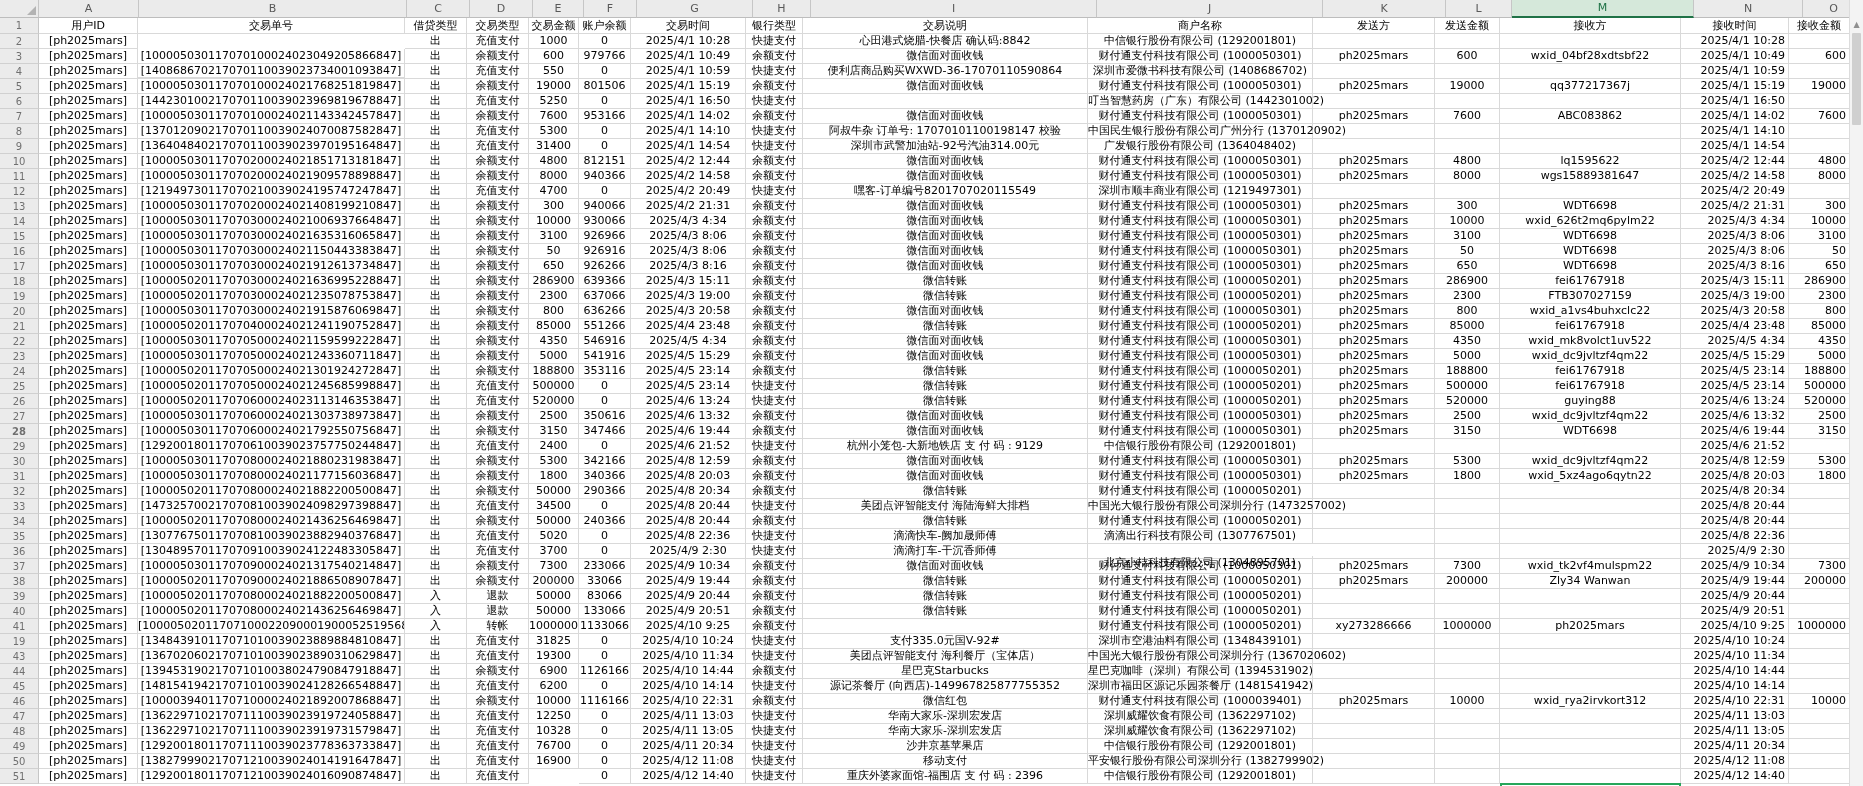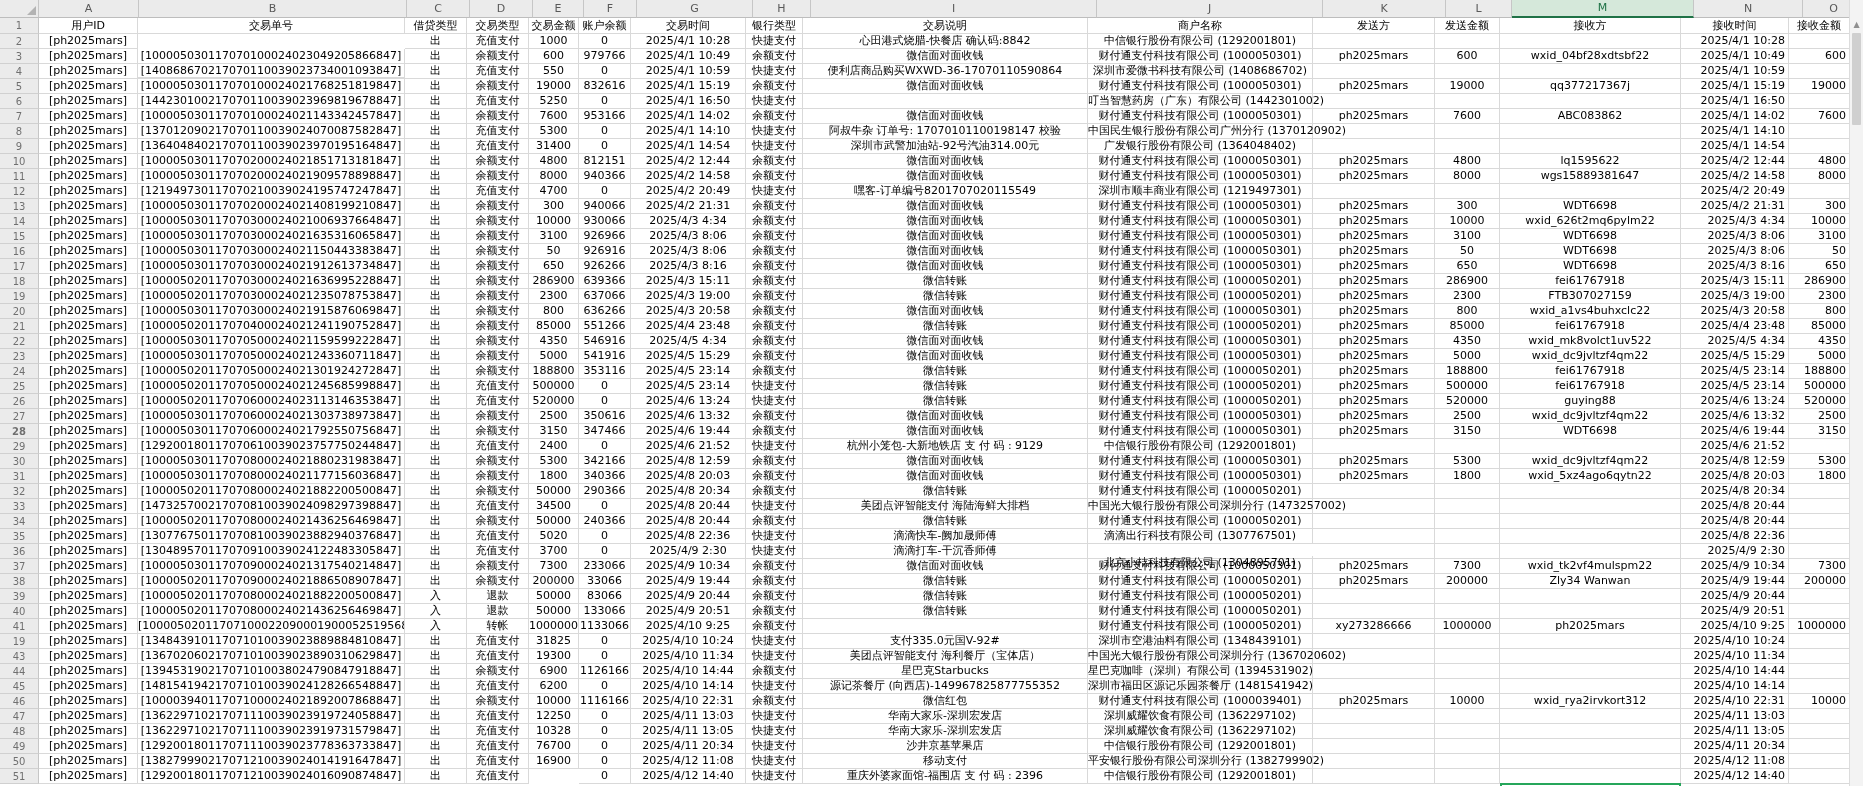--- a/index.html
+++ b/index.html
@@ -124,21 +124,21 @@
         <div class="c ar" style="width: 108px;">2025/4/1 10:59</div>
         <div class="c" style="width: 61px;"></div>
       </div>
       <div class="row drow" style="height: 15px;">
         <div class="gut" style="width: 38px;">5</div>
         <div class="c" style="width: 99px;">[ph2025mars]</div>
         <div class="c" style="width: 267px;">[100005030117070100024021768251819847]</div>
         <div class="c" style="width: 62px;">出</div>
         <div class="c" style="width: 62px;">余额支付</div>
         <div class="c" style="width: 50px;">19000</div>
-        <div class="c" style="width: 52px;">832616</div>
+        <div class="c" style="width: 52px;">801506</div>
         <div class="c" style="width: 115px;">2025/4/1 15:19</div>
         <div class="c" style="width: 57px;">余额支付</div>
         <div class="c spill" style="width: 285px;">微信面对面收钱</div>
         <div class="c spill" style="width: 225px;">财付通支付科技有限公司 (1000050301)</div>
         <div class="c" style="width: 122px;">ph2025mars</div>
         <div class="c" style="width: 65px;">19000</div>
         <div class="c" style="width: 181px;">qq377217367j</div>
         <div class="c ar" style="width: 108px;">2025/4/1 15:19</div>
         <div class="c ar" style="width: 61px;">19000</div>
       </div>

